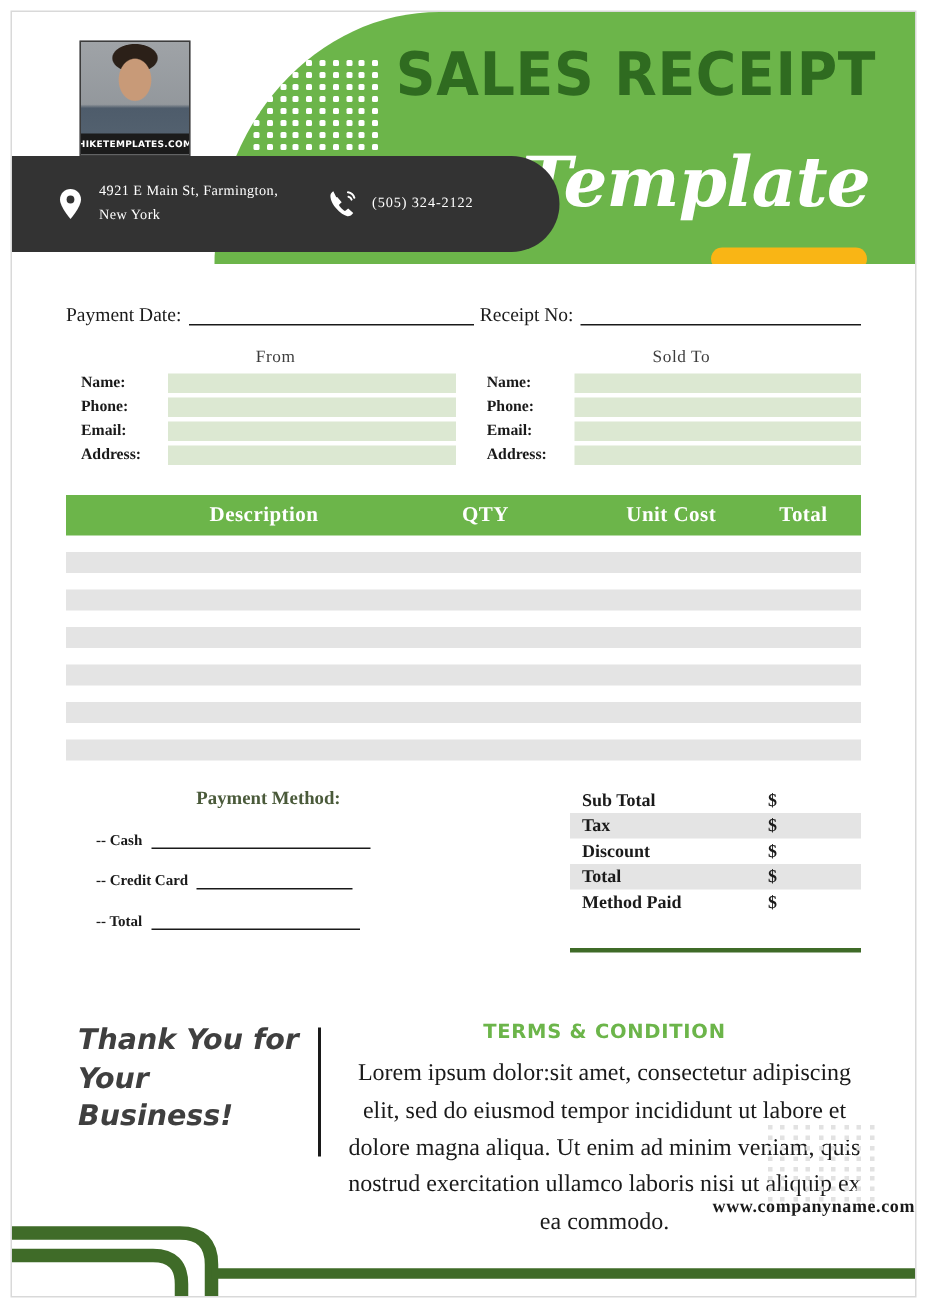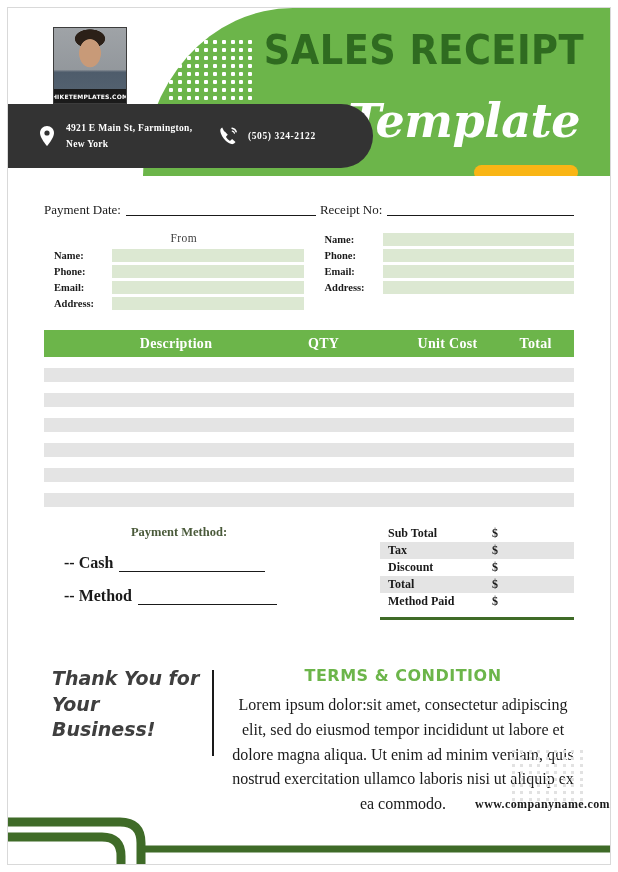--- a/index.html
+++ b/index.html
@@ -153,37 +153,37 @@
     width: 22px;
     height: 24px;
     margin-right: 8px;
     display: flex;
     align-items: center;
     justify-content: center;
   }
   .contact-text {
     font-family: "Liberation Serif", serif;
     font-size: 9.5px;
-    font-weight: bold;
+    font-weight: normal;
     line-height: 1.7;
     letter-spacing: 0.3px;
     max-width: 130px;
   }
   .contact-text.phone-text { max-width: 110px; letter-spacing: 0.6px; }
 
   
   .body-wrap { padding: 0 36px; position: relative; }
 
   .meta-row {
     display: flex;
     margin-top: 26px;
     font-size: 13px;
     color: #1a1a1a;
   }
-  .meta-col { display: flex; align-items: flex-start; }
+  .meta-col { display: flex; align-items: center; }
   .meta-col.left { width: 275px; }
   .meta-col.right { width: 257px; margin-left: 4px; }
   .meta-label { white-space: nowrap; }
   .meta-line {
     flex: 1;
     border-bottom: 1.5px solid #1a1a1a;
     height: 13px;
     margin-left: 5px;
   }
 
@@ -255,21 +255,21 @@
     font-weight: bold;
     color: #4a5a3a;
     text-align: center;
     padding-right: 40px;
     margin-bottom: 14px;
   }
   .pay-row {
     display: flex;
     align-items: flex-end;
     margin-bottom: 15px;
-    font-size: 16px;
+    font-size: 10px;
     font-weight: bold;
     color: #1a1a1a;
   }
   .pay-label { white-space: nowrap; }
   .pay-line {
     border-bottom: 1.5px solid #1a1a1a;
     height: 11px;
     margin-left: 6px;
   }
   .pay-row.cash .pay-line { width: 146px; }
@@ -281,20 +281,21 @@
     margin-left: auto;
     border-bottom: 3px solid #3f6b28;
   }
   .total-row {
     display: flex;
     align-items: center;
     height: 17px;
     font-size: 12px;
     font-weight: bold;
     color: #1a1a1a;
+    gap: 20px;
   }
   .total-row.shaded { background: #e4e4e4; }
   .total-name { width: 112px; padding-left: 8px; box-sizing: border-box; }
   .total-val { flex: 1; }
 
   
   .notes {
     display: flex;
     margin-top: 46px;
   }
@@ -312,21 +313,21 @@
   .divider {
     width: 2px;
     background: #1a1a1a;
     margin: 4px 18px 4px 8px;
     height: 86px;
   }
   .terms { flex: 1; }
   .terms-title {
     text-align: center;
     font-family: "DejaVu Sans", sans-serif;
-    font-size: 16px;
+    font-size: 13px;
     font-weight: bold;
     letter-spacing: 0.5px;
     color: #6cb54a;
     margin-bottom: 8px;
   }
   .terms-body {
     text-align: center;
     font-size: 16px;
     line-height: 1.55;
     color: #1a1a1a;
@@ -523,20 +524,21 @@
           <span class="party-label">Email:</span>
           <span class="party-input"></span>
         </div>
         <div class="party-row">
           <span class="party-label">Address:</span>
           <span class="party-input"></span>
         </div>
       </div>
 
       <div class="party">
+        <div class="party-title">Sold To</div>
         <div class="party-row">
           <span class="party-label">Name:</span>
           <span class="party-input"></span>
         </div>
         <div class="party-row">
           <span class="party-label">Phone:</span>
           <span class="party-input"></span>
         </div>
         <div class="party-row">
           <span class="party-label">Email:</span>
@@ -564,22 +566,26 @@
       <div class="item-row"></div>
     </div>
 
     <div class="pay-totals">
       <div class="pay-method">
         <div class="pay-title">Payment Method:</div>
         <div class="pay-row cash">
           <span class="pay-label">-- Cash</span>
           <span class="pay-line"></span>
         </div>
+        <div class="pay-row credit">
+          <span class="pay-label">-- Credit Card</span>
+          <span class="pay-line"></span>
+        </div>
         <div class="pay-row cheque">
-          <span class="pay-label">-- Method</span>
+          <span class="pay-label">-- Total</span>
           <span class="pay-line"></span>
         </div>
       </div>
 
       <div class="totals">
         <div class="total-row">
           <span class="total-name">Sub Total</span>
           <span class="total-val">$</span>
         </div>
         <div class="total-row shaded">

